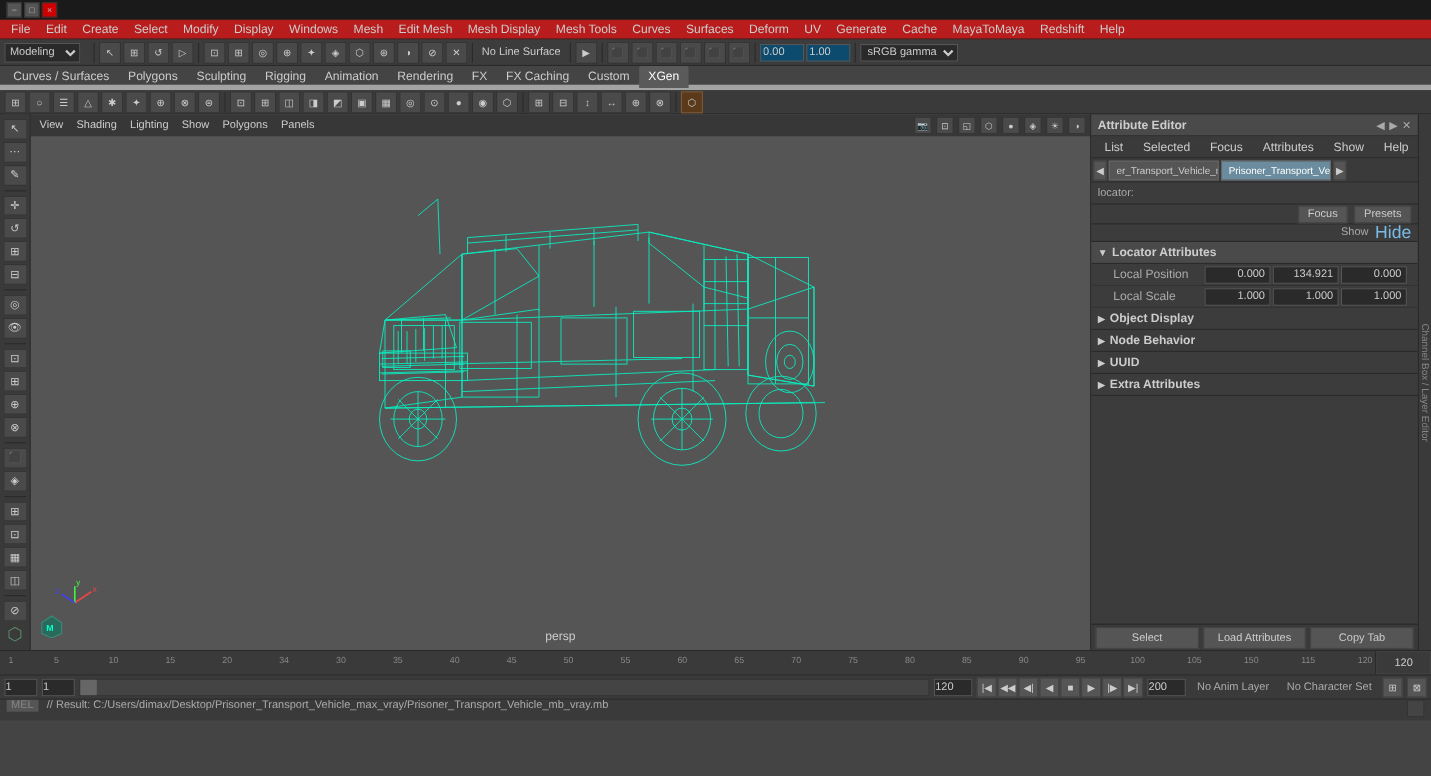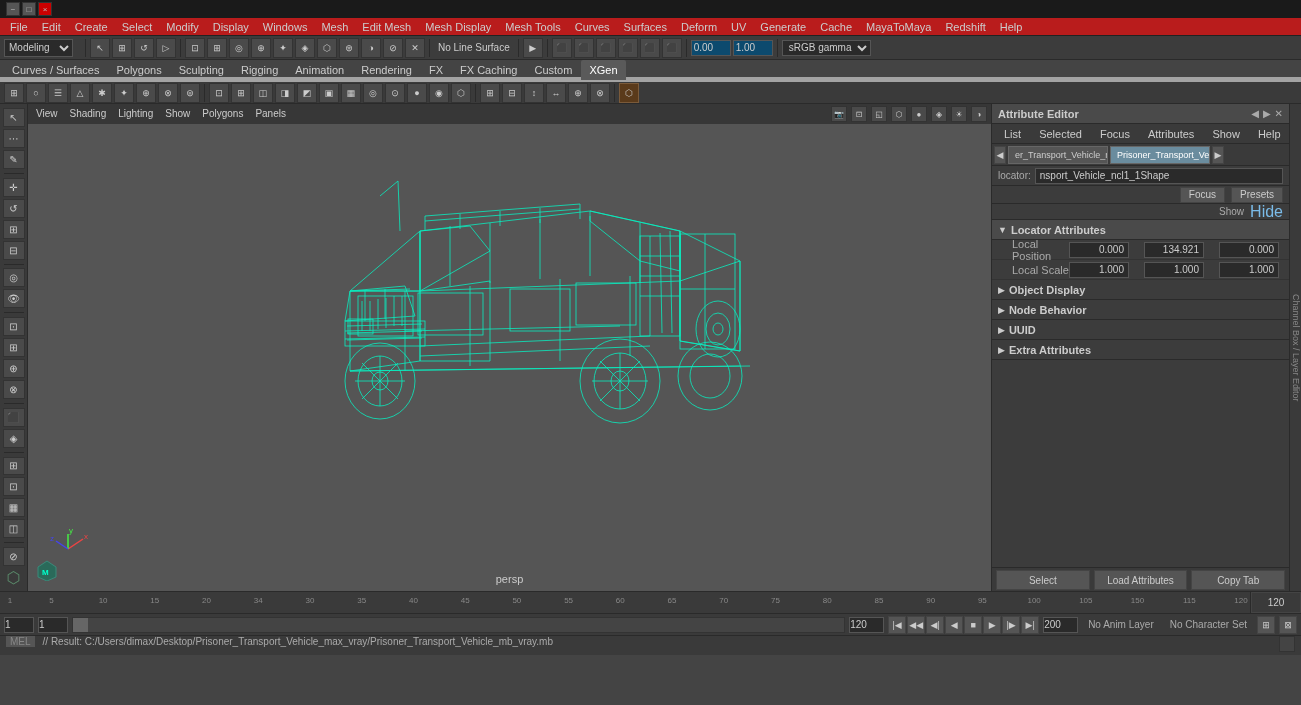--- a/index.html
+++ b/index.html
@@ -327,21 +327,21 @@
       align-items: center;
       height: 20px;
       padding: 0 10px 0 20px;
       border-bottom: 1px solid #333;
     }
     .attr-name { flex: 1; font-size: 11px; color: #aaa; }
     .attr-value {
       background: #2a2a2a; border: 1px solid #555; color: #ccc;
       height: 16px; width: 60px; font-size: 10px; padding: 0 4px; text-align: right;
     }
-    .attr-values-group { display: flex; gap: 15px; }
+    .attr-values-group { display: flex; gap: 2px; }
 
     .attr-section-collapsed {
       display: flex;
       align-items: center;
       height: 20px;
       background: #3c3c3c;
       border-bottom: 1px solid #2a2a2a;
       padding: 0 6px;
       cursor: pointer;
       gap: 4px;
@@ -814,21 +814,20 @@
 
     <div id="node-selector-row">
       <div class="nav-arrow">◀</div>
       <div class="node-pill" style="font-size:9px;">er_Transport_Vehicle_ncl1_1</div>
       <div class="node-pill active" style="font-size:9px;">Prisoner_Transport_Vehicle_ncl1_1Shape</div>
       <div class="nav-arrow">▶</div>
     </div>
 
     <div id="locator-row">
       <span class="locator-label">locator:</span>
-      <input class="locator-value" type="text" value="nsport_Vehicle_ncl1_1Shape" style="">
     </div>
 
     <div id="focus-presets-row">
       <button class="btn-small">Focus</button>
       <button class="btn-small">Presets</button>
     </div>
     <div id="show-hide-row">
       <span>Show</span>
       <span class="show-hide-link">Hide</span>
     </div>

